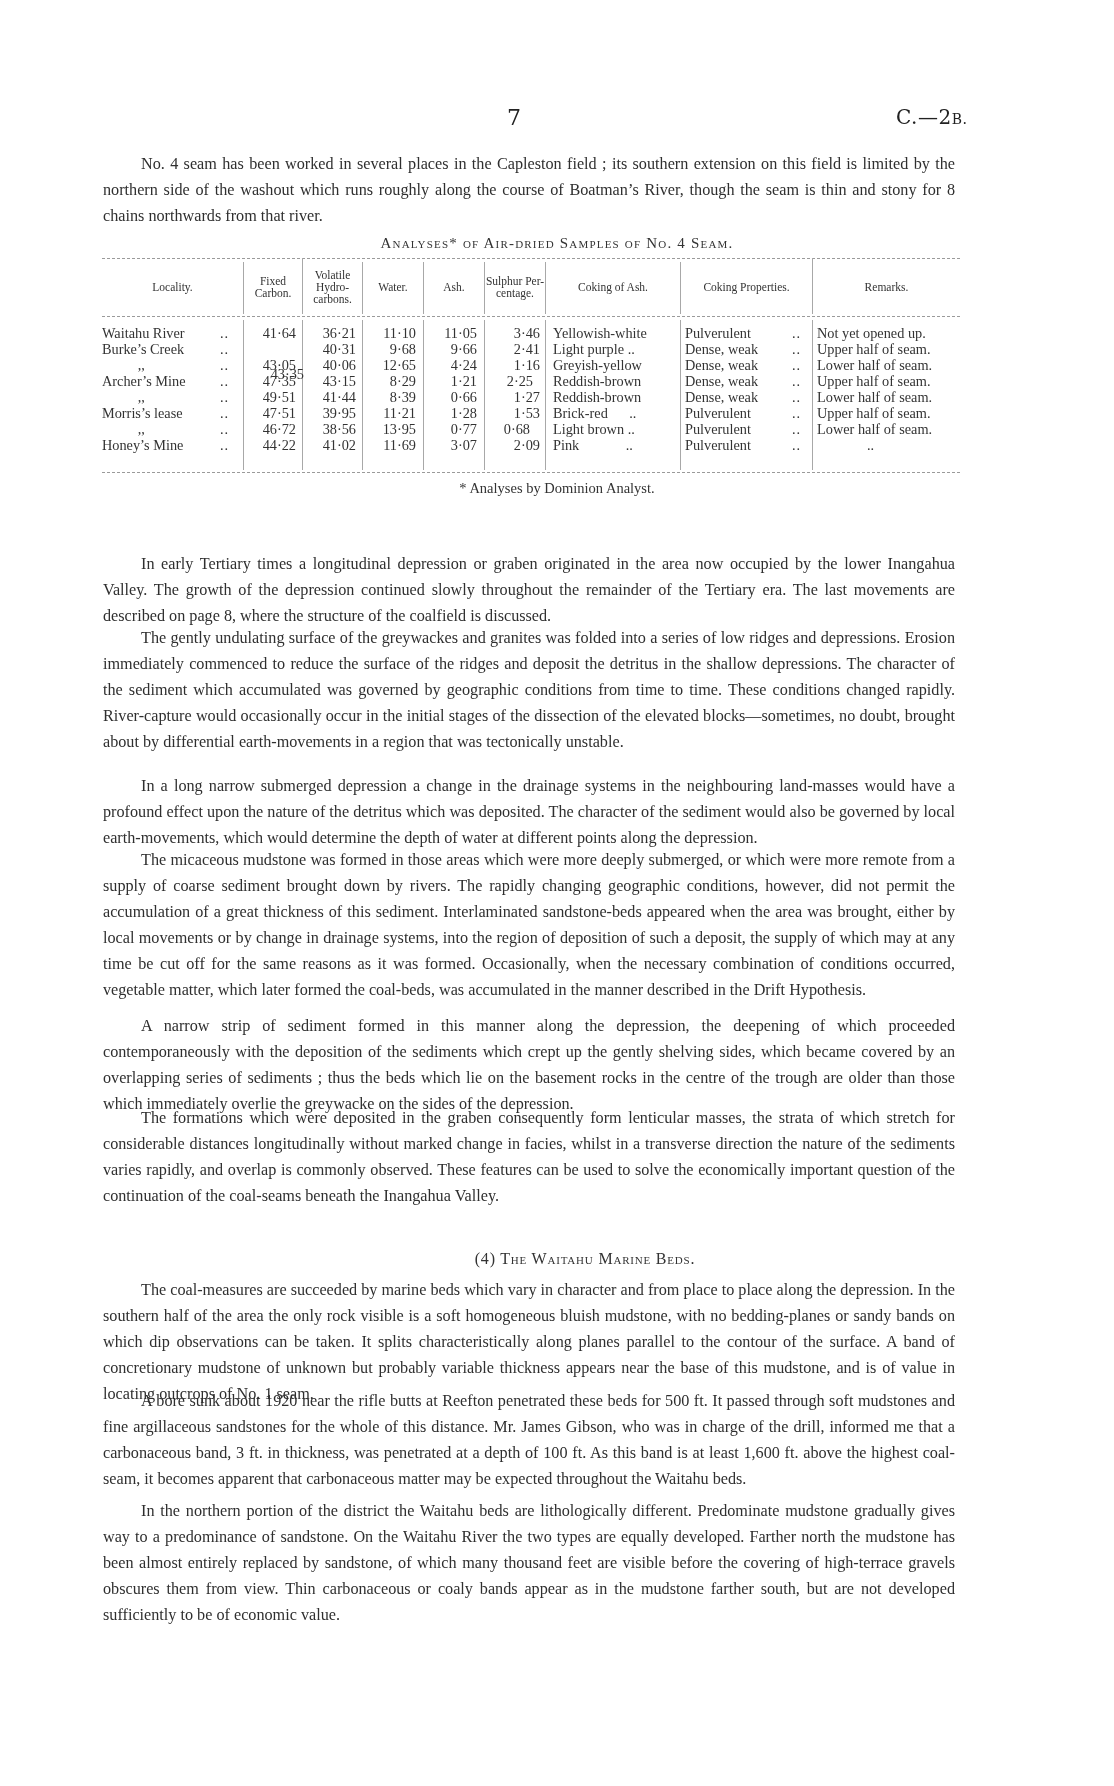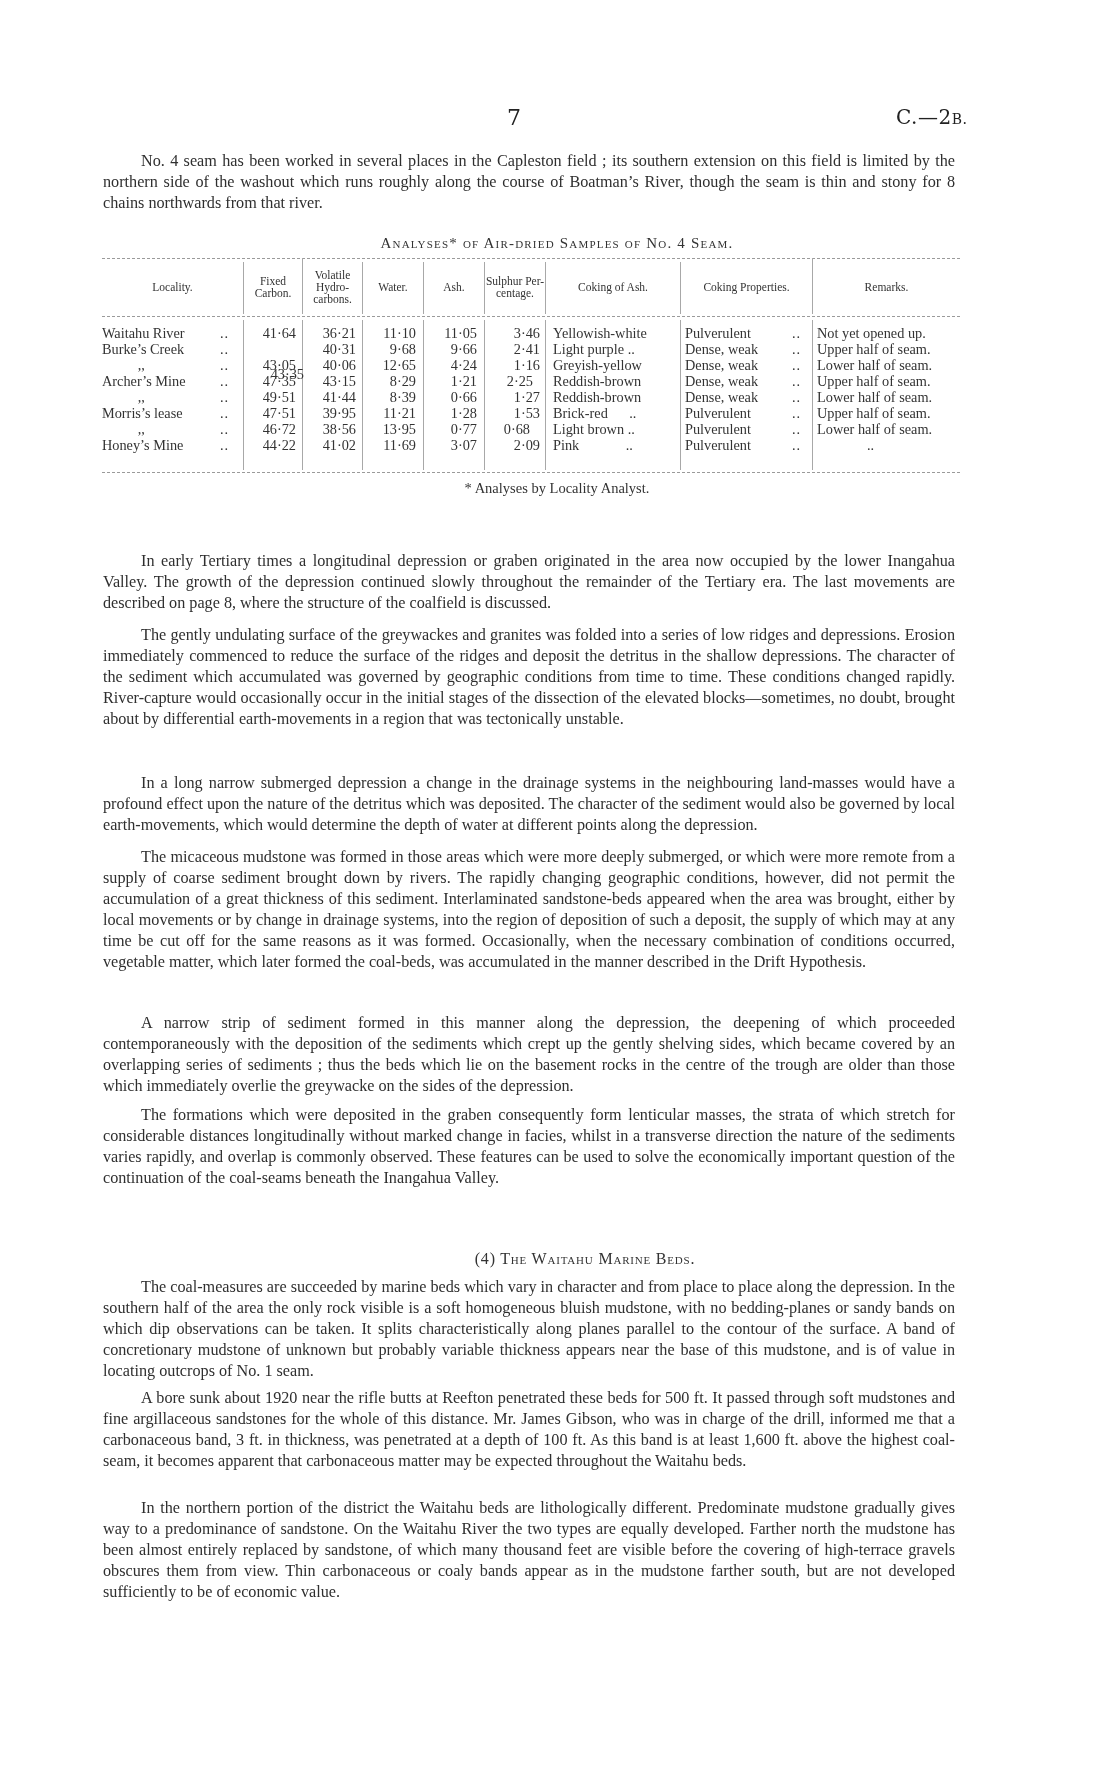--- a/index.html
+++ b/index.html
@@ -9,21 +9,21 @@
     color: #2a2a2a;
   }
   .page { position: absolute; left: 0; top: 0; width: 1114px; height: 1786px; }
   .hdr-num { position: absolute; top: 105px; left: 507px; font-size: 22px; color: #222; }
   .hdr-ref { position: absolute; top: 105px; left: 896px; font-size: 20px; color: #222; letter-spacing: 0.5px; }
   .hdr-ref .sc { font-size: 14px; }
 
   .para {
     position: absolute; left: 103px; width: 852px;
     font-family: "Liberation Serif", "DejaVu Serif", serif;
-    font-size: 16.2px; line-height: 21px;
+    font-size: 16.2px; line-height: 26px;
     text-align: justify; text-indent: 38px; color: #2f2f2f;
   }
 
   .tbl-caption {
     position: absolute; top: 235px; left: 0; width: 1114px; text-align: center;
     font-family: "Liberation Serif", serif; font-size: 15px; letter-spacing: 1.2px;
     font-variant: small-caps; color: #333;
   }
   .tbl {
     position: absolute; left: 102px; top: 258px; width: 858px;
@@ -195,21 +195,21 @@
       <span class="cell num" style="left:261px; width:53px;">11·69</span>
       <span class="cell num" style="left:322px; width:53px;">3·07</span>
       <span class="cell num" style="left:383px; width:55px;">2·09</span>
       <span class="cell" style="left:451px;">Pink &nbsp;&nbsp;&nbsp;&nbsp;&nbsp;&nbsp;&nbsp;&nbsp;&nbsp;&nbsp;&nbsp;&nbsp;..</span>
       <span class="cell" style="left:583px;">Pulverulent</span>
       <span class="cell dots" style="left:690px;">..</span>
       <span class="cell" style="left:715px;">&nbsp;&nbsp;&nbsp;&nbsp;&nbsp;&nbsp;&nbsp;&nbsp;&nbsp;&nbsp;&nbsp;&nbsp;&nbsp;&nbsp;..</span>
     </div>
   </div>
 
-  <div class="footnote">* Analyses by Locality Analyst.</div>
+  <div class="footnote">* Analyses by Dominion Analyst.</div>
 
   <div class="para" style="top:551px;">In early Tertiary times a longitudinal depression or graben originated in the area now occupied by the lower Inangahua Valley. The growth of the depression continued slowly throughout the remainder of the Tertiary era. The last movements are described on page 8, where the structure of the coalfield is discussed.</div>
   <div class="para" style="top:625px;">The gently undulating surface of the greywackes and granites was folded into a series of low ridges and depressions. Erosion immediately commenced to reduce the surface of the ridges and deposit the detritus in the shallow depressions. The character of the sediment which accumulated was governed by geographic conditions from time to time. These conditions changed rapidly. River-capture would occasionally occur in the initial stages of the dissection of the elevated blocks—sometimes, no doubt, brought about by differential earth-movements in a region that was tectonically unstable.</div>
   <div class="para" style="top:773px;">In a long narrow submerged depression a change in the drainage systems in the neighbouring land-masses would have a profound effect upon the nature of the detritus which was deposited. The character of the sediment would also be governed by local earth-movements, which would determine the depth of water at different points along the depression.</div>
   <div class="para" style="top:847px;">The micaceous mudstone was formed in those areas which were more deeply submerged, or which were more remote from a supply of coarse sediment brought down by rivers. The rapidly changing geographic conditions, however, did not permit the accumulation of a great thickness of this sediment. Interlaminated sandstone-beds appeared when the area was brought, either by local movements or by change in drainage systems, into the region of deposition of such a deposit, the supply of which may at any time be cut off for the same reasons as it was formed. Occasionally, when the necessary combination of conditions occurred, vegetable matter, which later formed the coal-beds, was accumulated in the manner described in the Drift Hypothesis.</div>
   <div class="para" style="top:1013px;">A narrow strip of sediment formed in this manner along the depression, the deepening of which proceeded contemporaneously with the deposition of the sediments which crept up the gently shelving sides, which became covered by an overlapping series of sediments ; thus the beds which lie on the basement rocks in the centre of the trough are older than those which immediately overlie the greywacke on the sides of the depression.</div>
   <div class="para" style="top:1105px;">The formations which were deposited in the graben consequently form lenticular masses, the strata of which stretch for considerable distances longitudinally without marked change in facies, whilst in a transverse direction the nature of the sediments varies rapidly, and overlap is commonly observed. These features can be used to solve the economically important question of the continuation of the coal-seams beneath the Inangahua Valley.</div>
 
   <div class="section-title smallcaps" style="top:1250px;">(4) The Waitahu Marine Beds.</div>
   <div class="para" style="top:1277px;">The coal-measures are succeeded by marine beds which vary in character and from place to place along the depression. In the southern half of the area the only rock visible is a soft homogeneous bluish mudstone, with no bedding-planes or sandy bands on which dip observations can be taken. It splits characteristically along planes parallel to the contour of the surface. A band of concretionary mudstone of unknown but probably variable thickness appears near the base of this mudstone, and is of value in locating outcrops of No. 1 seam.</div>

